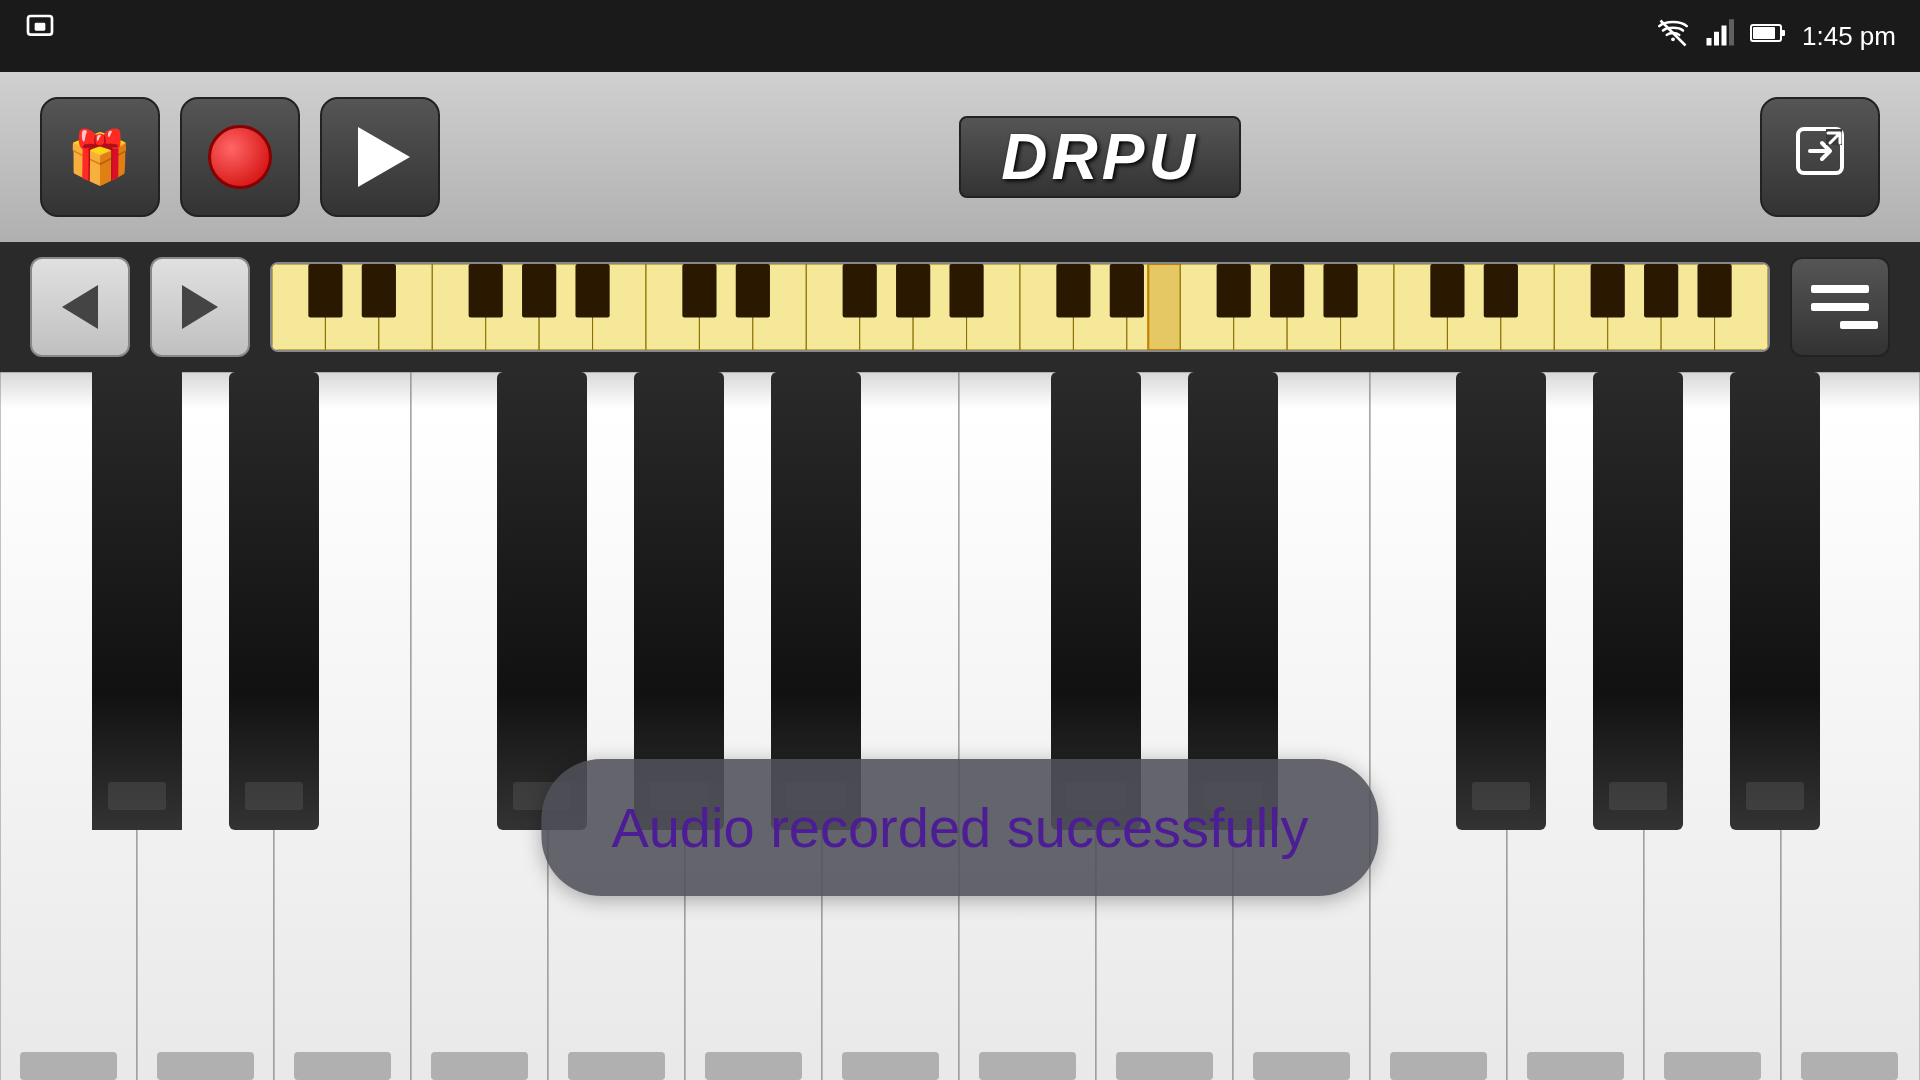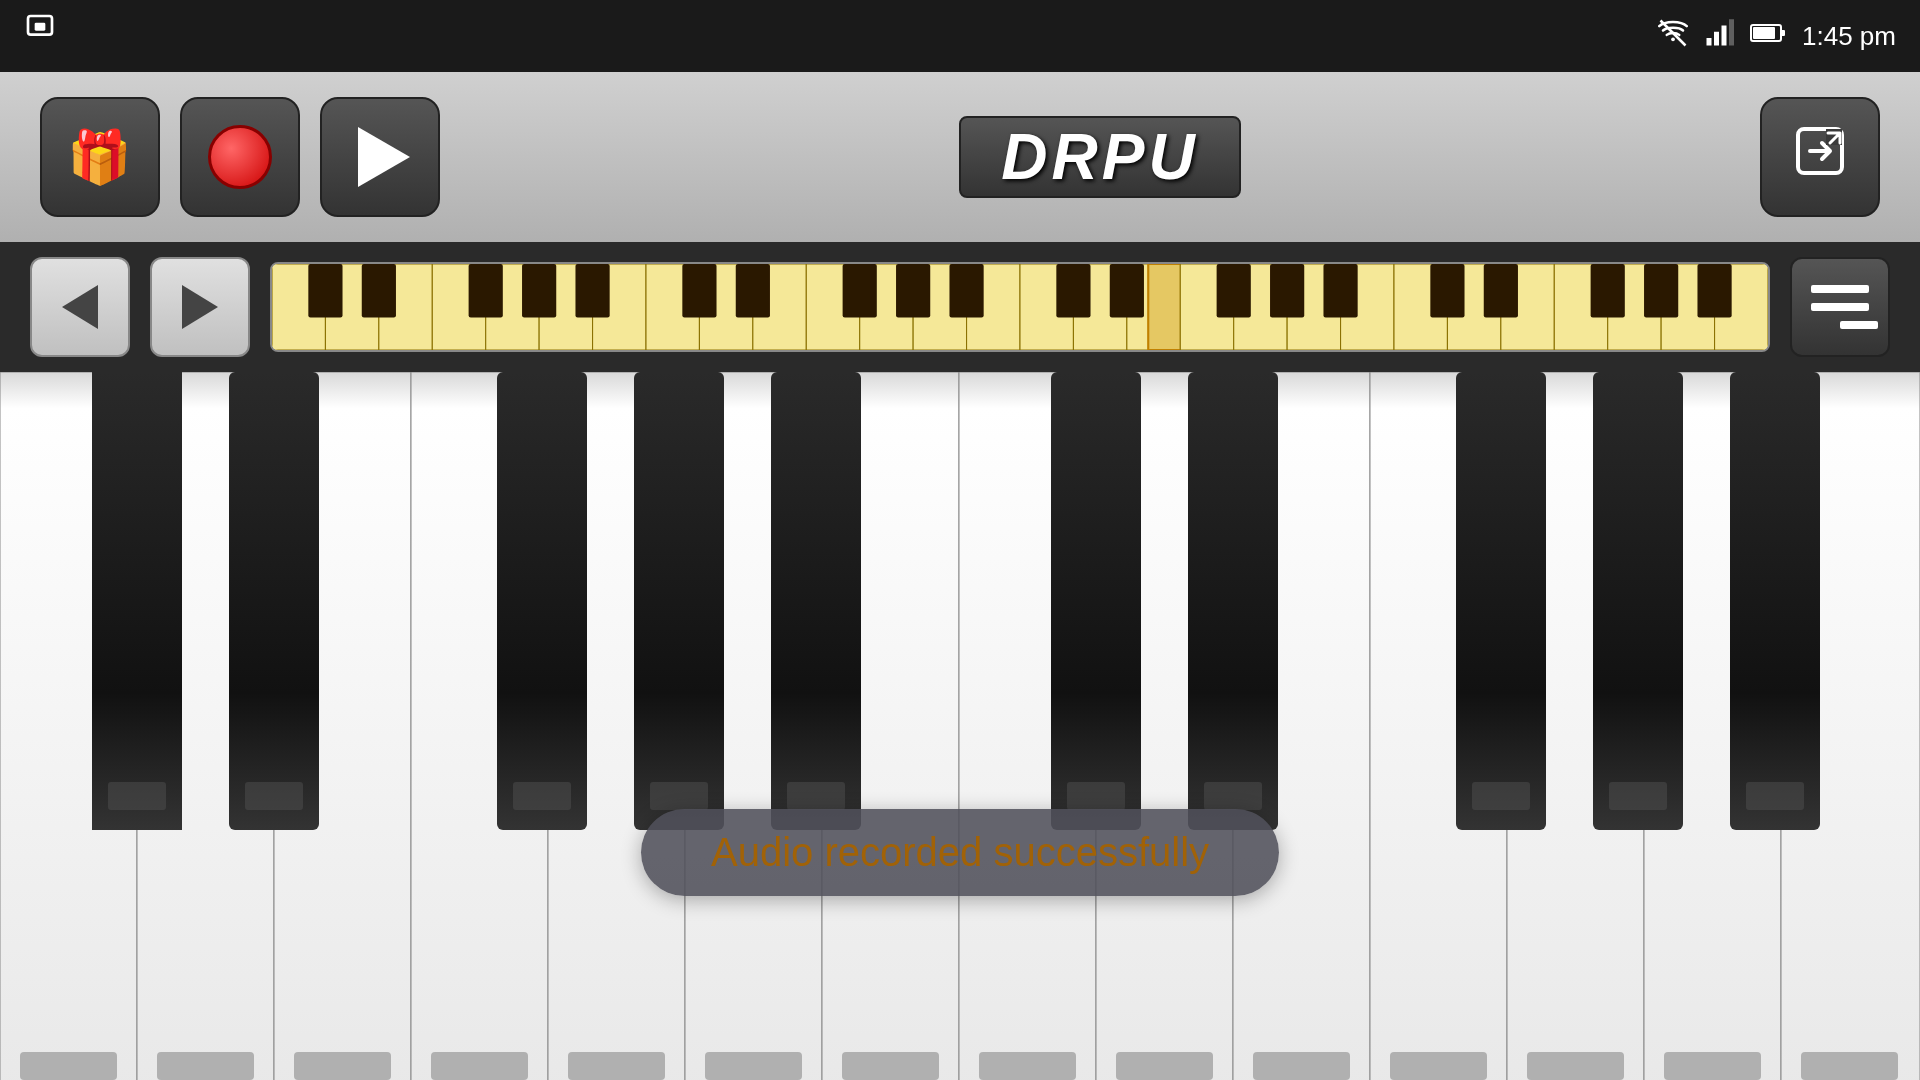--- a/index.html
+++ b/index.html
@@ -218,24 +218,24 @@
       overflow: hidden;
     }
 
     
     #toast {
       position: absolute;
       bottom: 200px;
       left: 50%;
       transform: translateX(-50%);
       background: rgba(80, 80, 90, 0.88);
-      color: #a16207;
-      padding: 21px 70px;
+      color: #4c1d95;
+      padding: 36px 70px;
       border-radius: 60px;
-      font-size: 40px;
+      font-size: 56px;
       font-weight: 400;
       white-space: nowrap;
       z-index: 100;
       box-shadow: 0 4px 20px rgba(0,0,0,0.3);
     }
   </style>
 </head>
 <body>
 
 <div id="status-bar">

